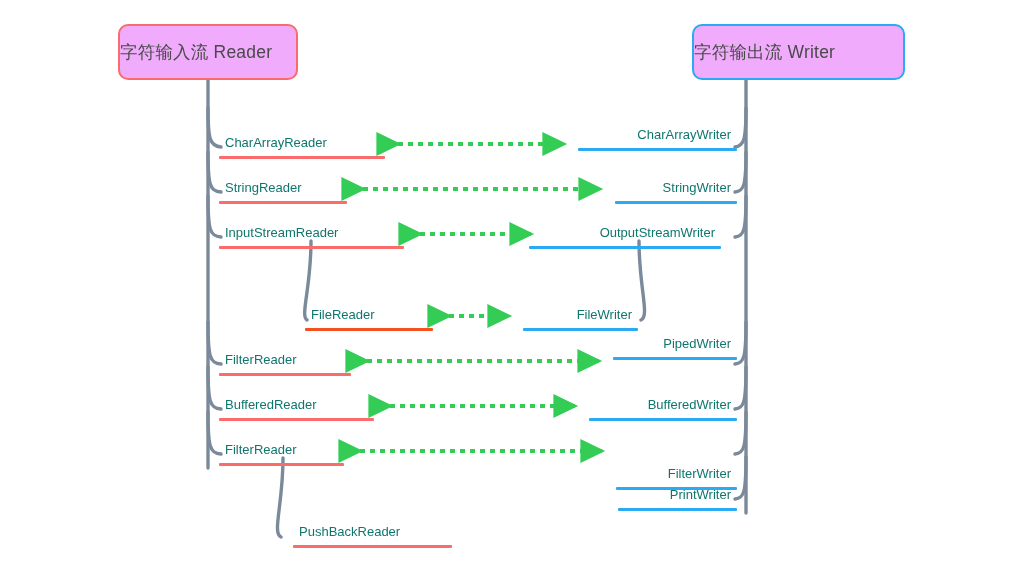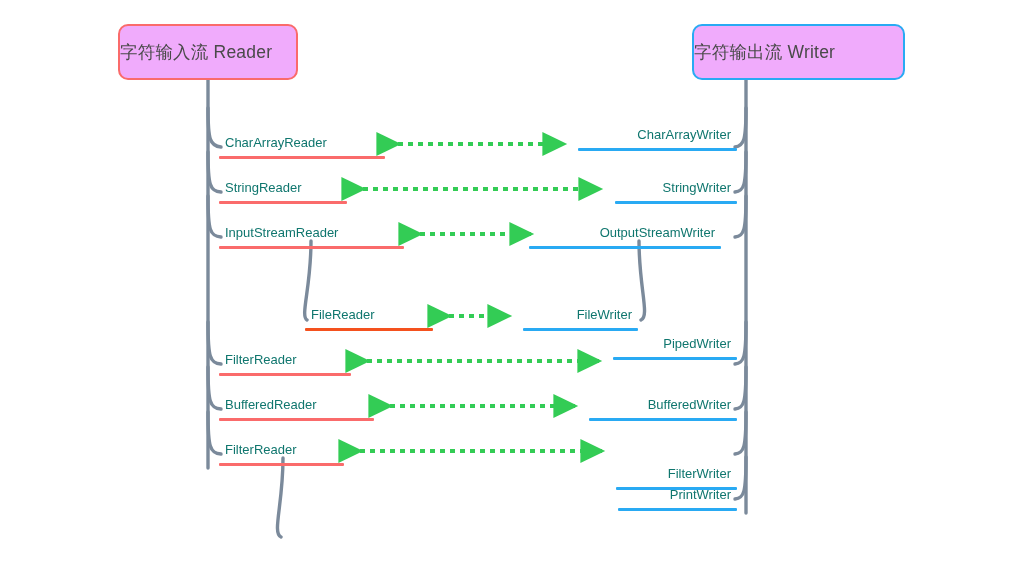--- a/index.html
+++ b/index.html
@@ -161,20 +161,24 @@
     <span class="node-rule rule-red"></span>
   </div>
   <div class="node left" id="n-l5" style="left: 219px; top: 392px; width: 155px;">
     <span class="node-label">BufferedReader</span>
     <span class="node-rule rule-red"></span>
   </div>
   <div class="node left" id="n-l6" style="left: 219px; top: 437px; width: 125px;">
     <span class="node-label">FilterReader</span>
     <span class="node-rule rule-red"></span>
   </div>
+  <div class="node left" id="n-l7" style="left: 293px; top: 519px; width: 159px;">
+    <span class="node-label">PushBackReader</span>
+    <span class="node-rule rule-red"></span>
+  </div>
 
   <div class="node right" id="n-r0" style="left: 578px; top: 122px; width: 159px;">
     <span class="node-label">CharArrayWriter</span>
     <span class="node-rule rule-blue"></span>
   </div>
   <div class="node right" id="n-r1" style="left: 615px; top: 175px; width: 122px;">
     <span class="node-label">StringWriter</span>
     <span class="node-rule rule-blue"></span>
   </div>
   <div class="node right" id="n-r2" style="left: 529px; top: 220px; width: 192px;">

